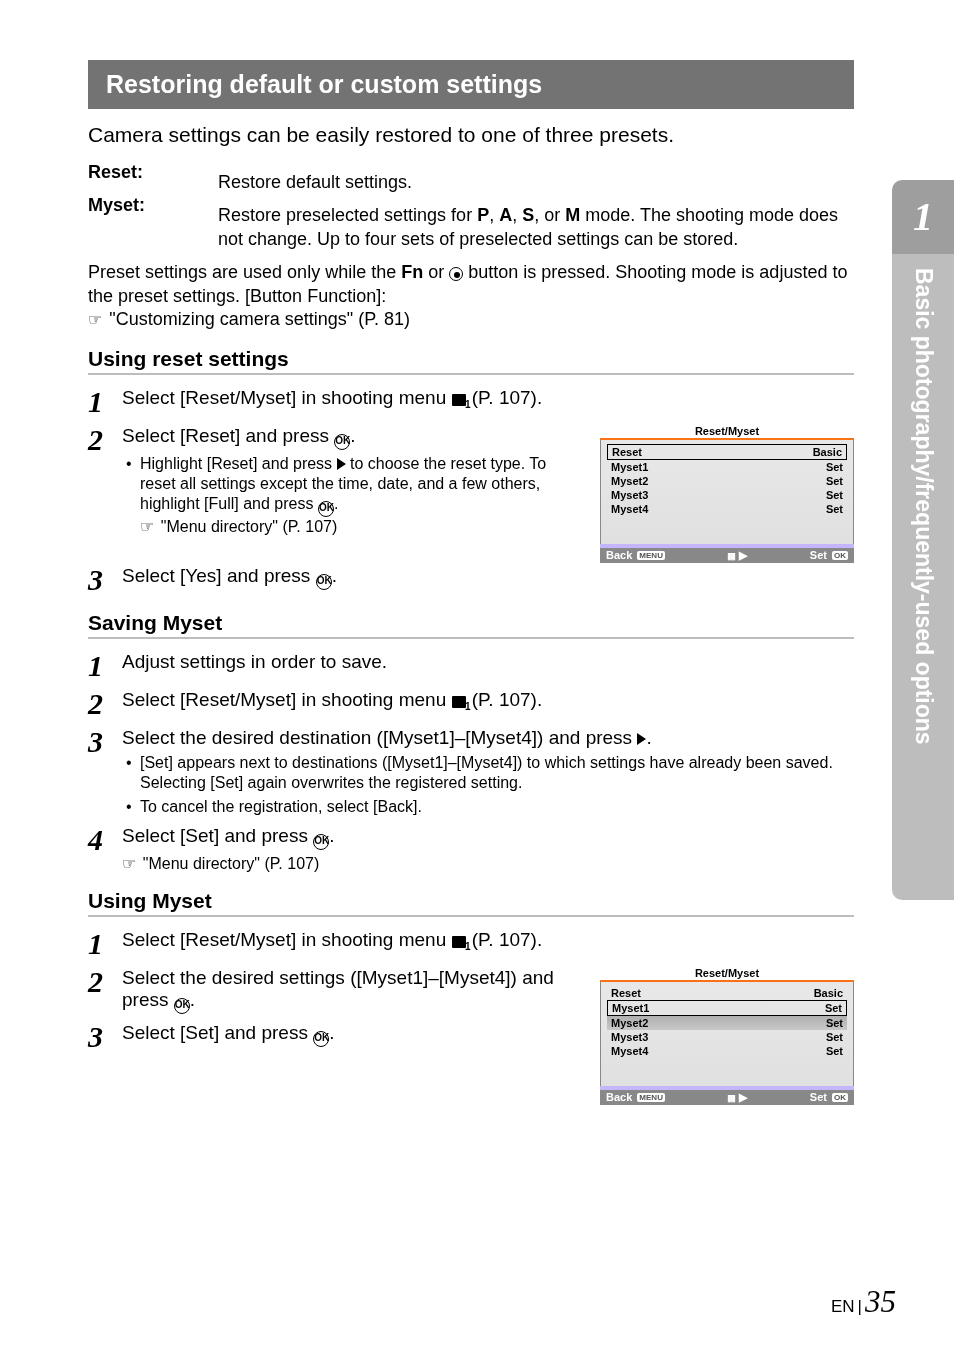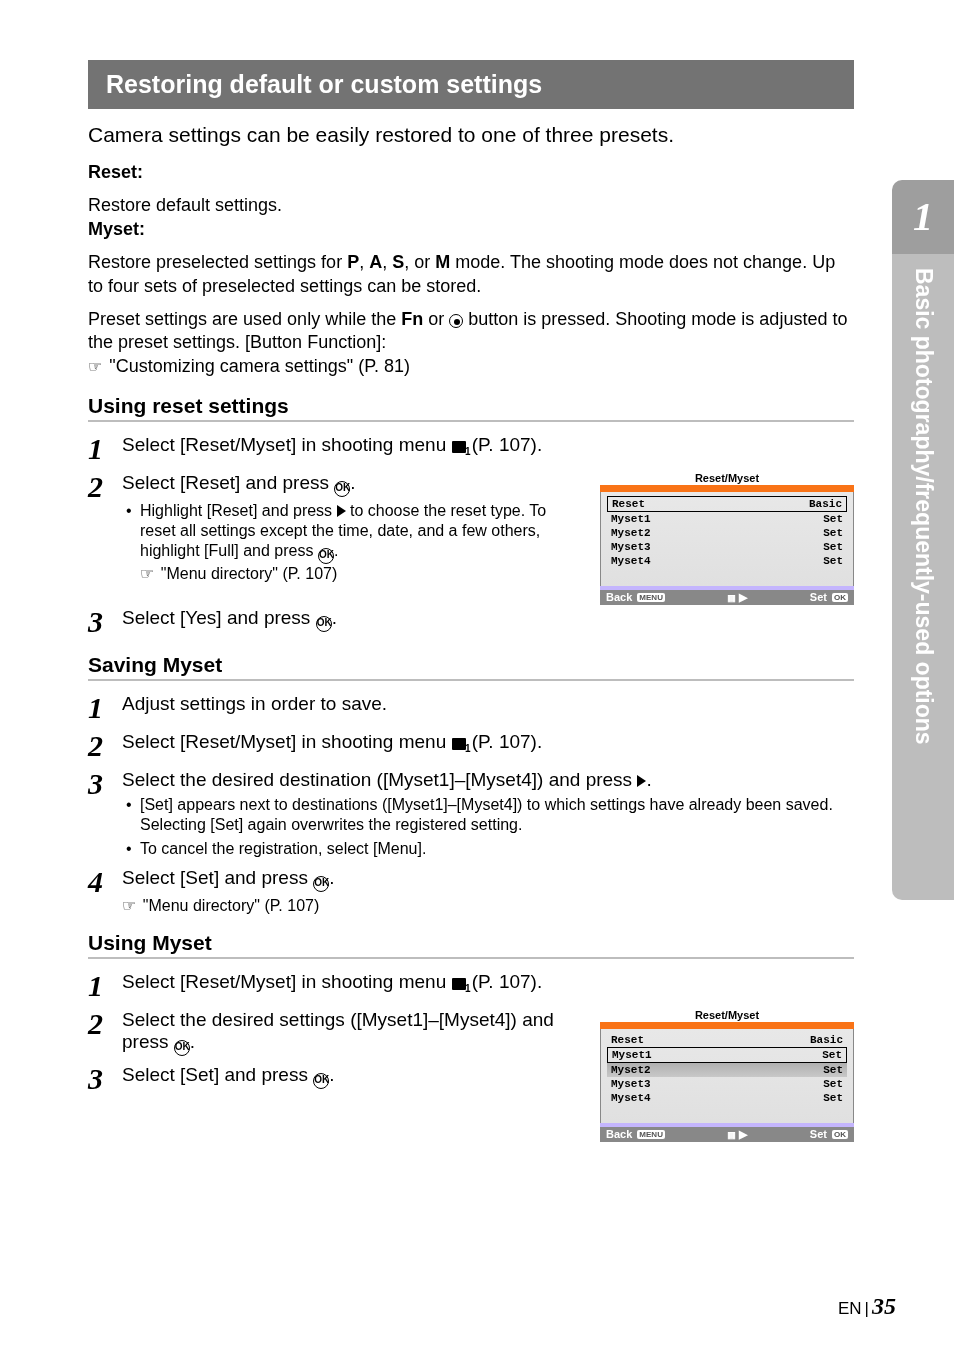--- a/index.html
+++ b/index.html
@@ -26,21 +26,20 @@
   }
   .intro {
     font-size: 21px;
     margin-bottom: 14px;
   }
   .def-row {
     display: flex;
     font-size: 18px;
     margin-bottom: 0px;
     line-height: 1.3;
-    flex-direction: column;
   }
   .def-label {
     font-weight: bold;
     width: 130px;
     flex-shrink: 0;
   }
   .def-body { flex: 1; margin-top: 10px; }
   .def-body .mode { font-weight: bold; }
   .hand-icon {
     display: inline-block;
@@ -102,29 +101,28 @@
   .cam-screen {
     width: 254px;
     flex-shrink: 0;
     font-family: Arial, sans-serif;
   }
   .cam-title {
     text-align: center;
     font-size: 11px;
     font-weight: bold;
     padding: 2px 0 1px 0;
-    border-bottom: 7px solid #f97316;
+    border-bottom: 2px solid #f97316;
   }
   .cam-body {
     border-left: 1px solid #888;
     border-right: 1px solid #888;
     background: linear-gradient(#e8e8e8, #e0e0e0);
-    padding: 4px 6px 18px 6px;
+    padding: 4px 6px 28px 6px;
     position: relative;
-    font-family: Liberation Mono, monospace;
   }
   .cam-row {
     display: flex;
     justify-content: space-between;
     font-size: 11px;
     font-weight: bold;
     padding: 1px 4px;
   }
   .cam-row.boxed {
     border: 1px solid #000;
@@ -230,22 +228,22 @@
     border-bottom-left-radius: 10px;
   }
   .footer {
     position: absolute;
     right: 58px;
     bottom: 37px;
     font-size: 17px;
   }
   .footer .pg {
     font-style: italic;
-    font-weight: bold;
-    font-size: 24px;
+    font-weight: normal;
+    font-size: 31px;
     font-family: "Times New Roman", serif;
   }
   .footer .pipe { padding: 0 3px; }
 </style>
 </head>
 <body>
 
 <div class="side-tab">
   <div class="tab-num-box">1</div>
   <div class="tab-text">Basic photography/frequently-used options</div>
@@ -354,21 +352,21 @@
   <div class="step-row">
     <div class="step-num">3</div>
     <div class="step-body">
       <span>Select the desired destination ([Myset1]–[Myset4]) and press </span><span class="tri-right"></span><span>.</span>
       <div class="sub-bullet">
           <div class="dot">•</div>
           <div class="txt">[Set] appears next to destinations ([Myset1]–[Myset4]) to which settings have already been saved. Selecting [Set] again overwrites the registered setting.</div>
         </div>
       <div class="sub-bullet">
           <div class="dot">•</div>
-          <div class="txt">To cancel the registration, select [Menu].</div>
+          <div class="txt">To cancel the registration, select [Back].</div>
         </div>
     </div>
   </div>
   <div class="step-row">
     <div class="step-num">4</div>
     <div class="step-body">
       <span>Select [Set] and press </span><span class="ok-circ">OK</span><span>.</span>
       <div class="sub-note"><span class="hand-icon">☞</span><span> "Menu directory" (P. 107)</span></div>
     </div>
   </div>

